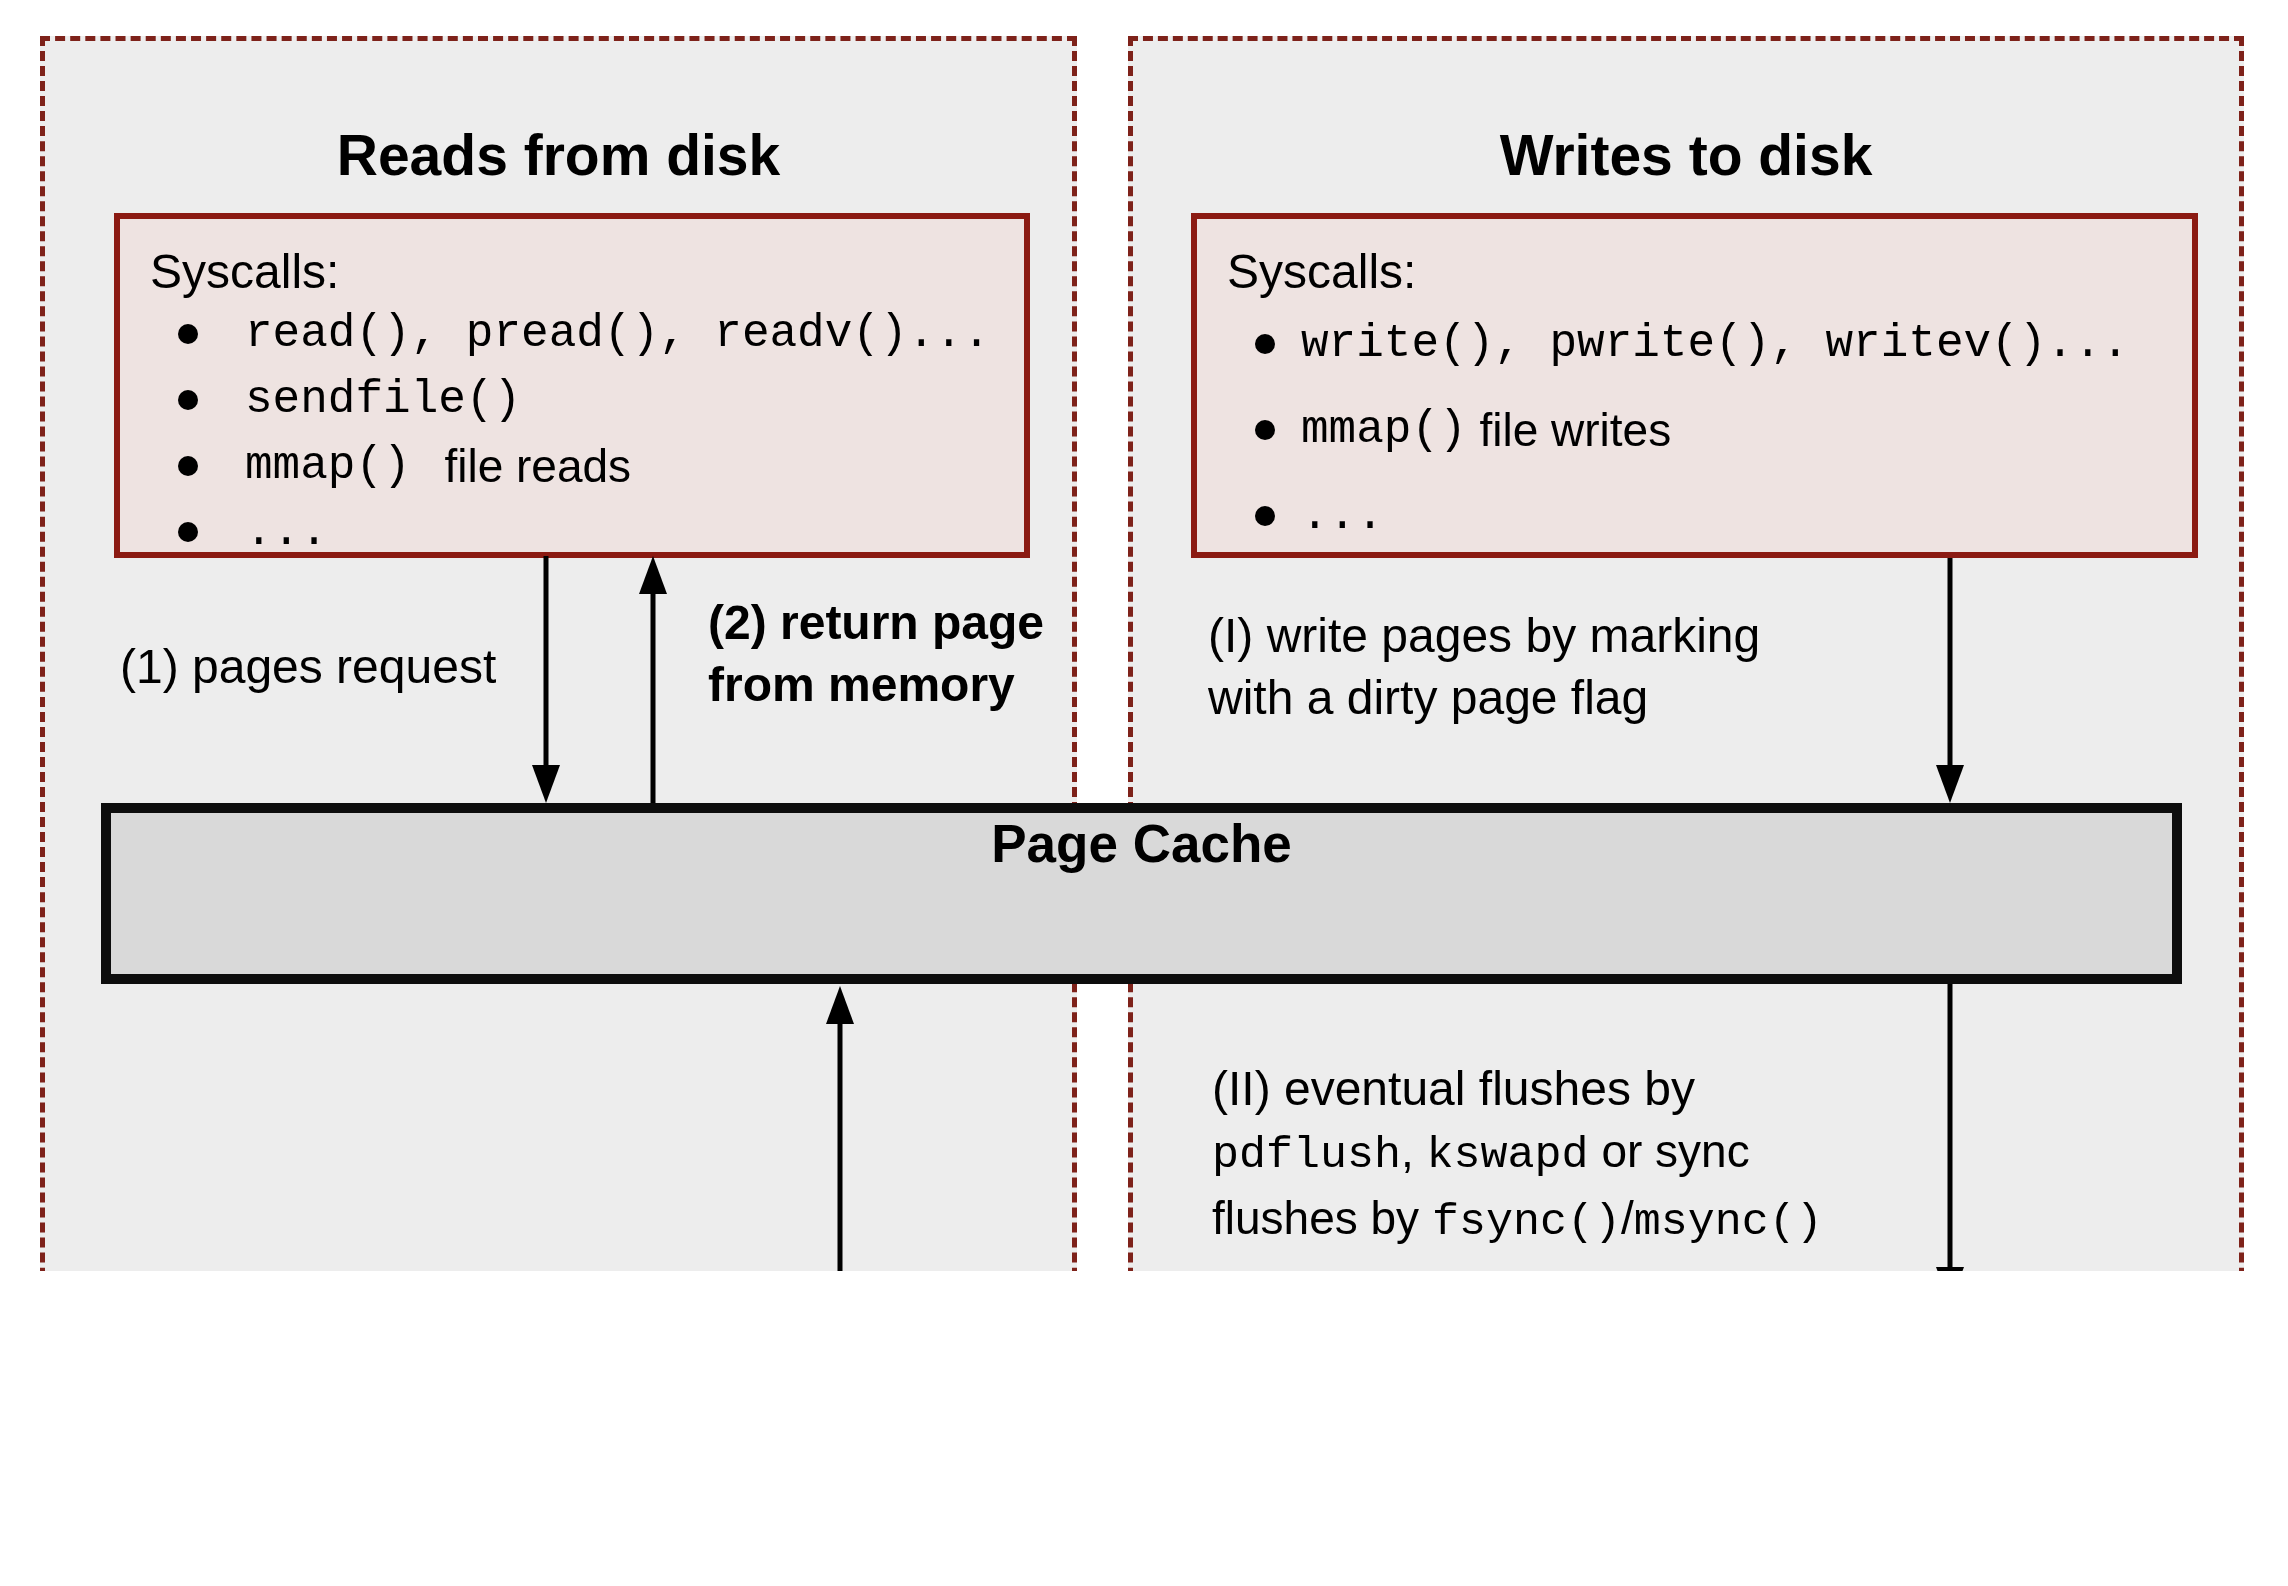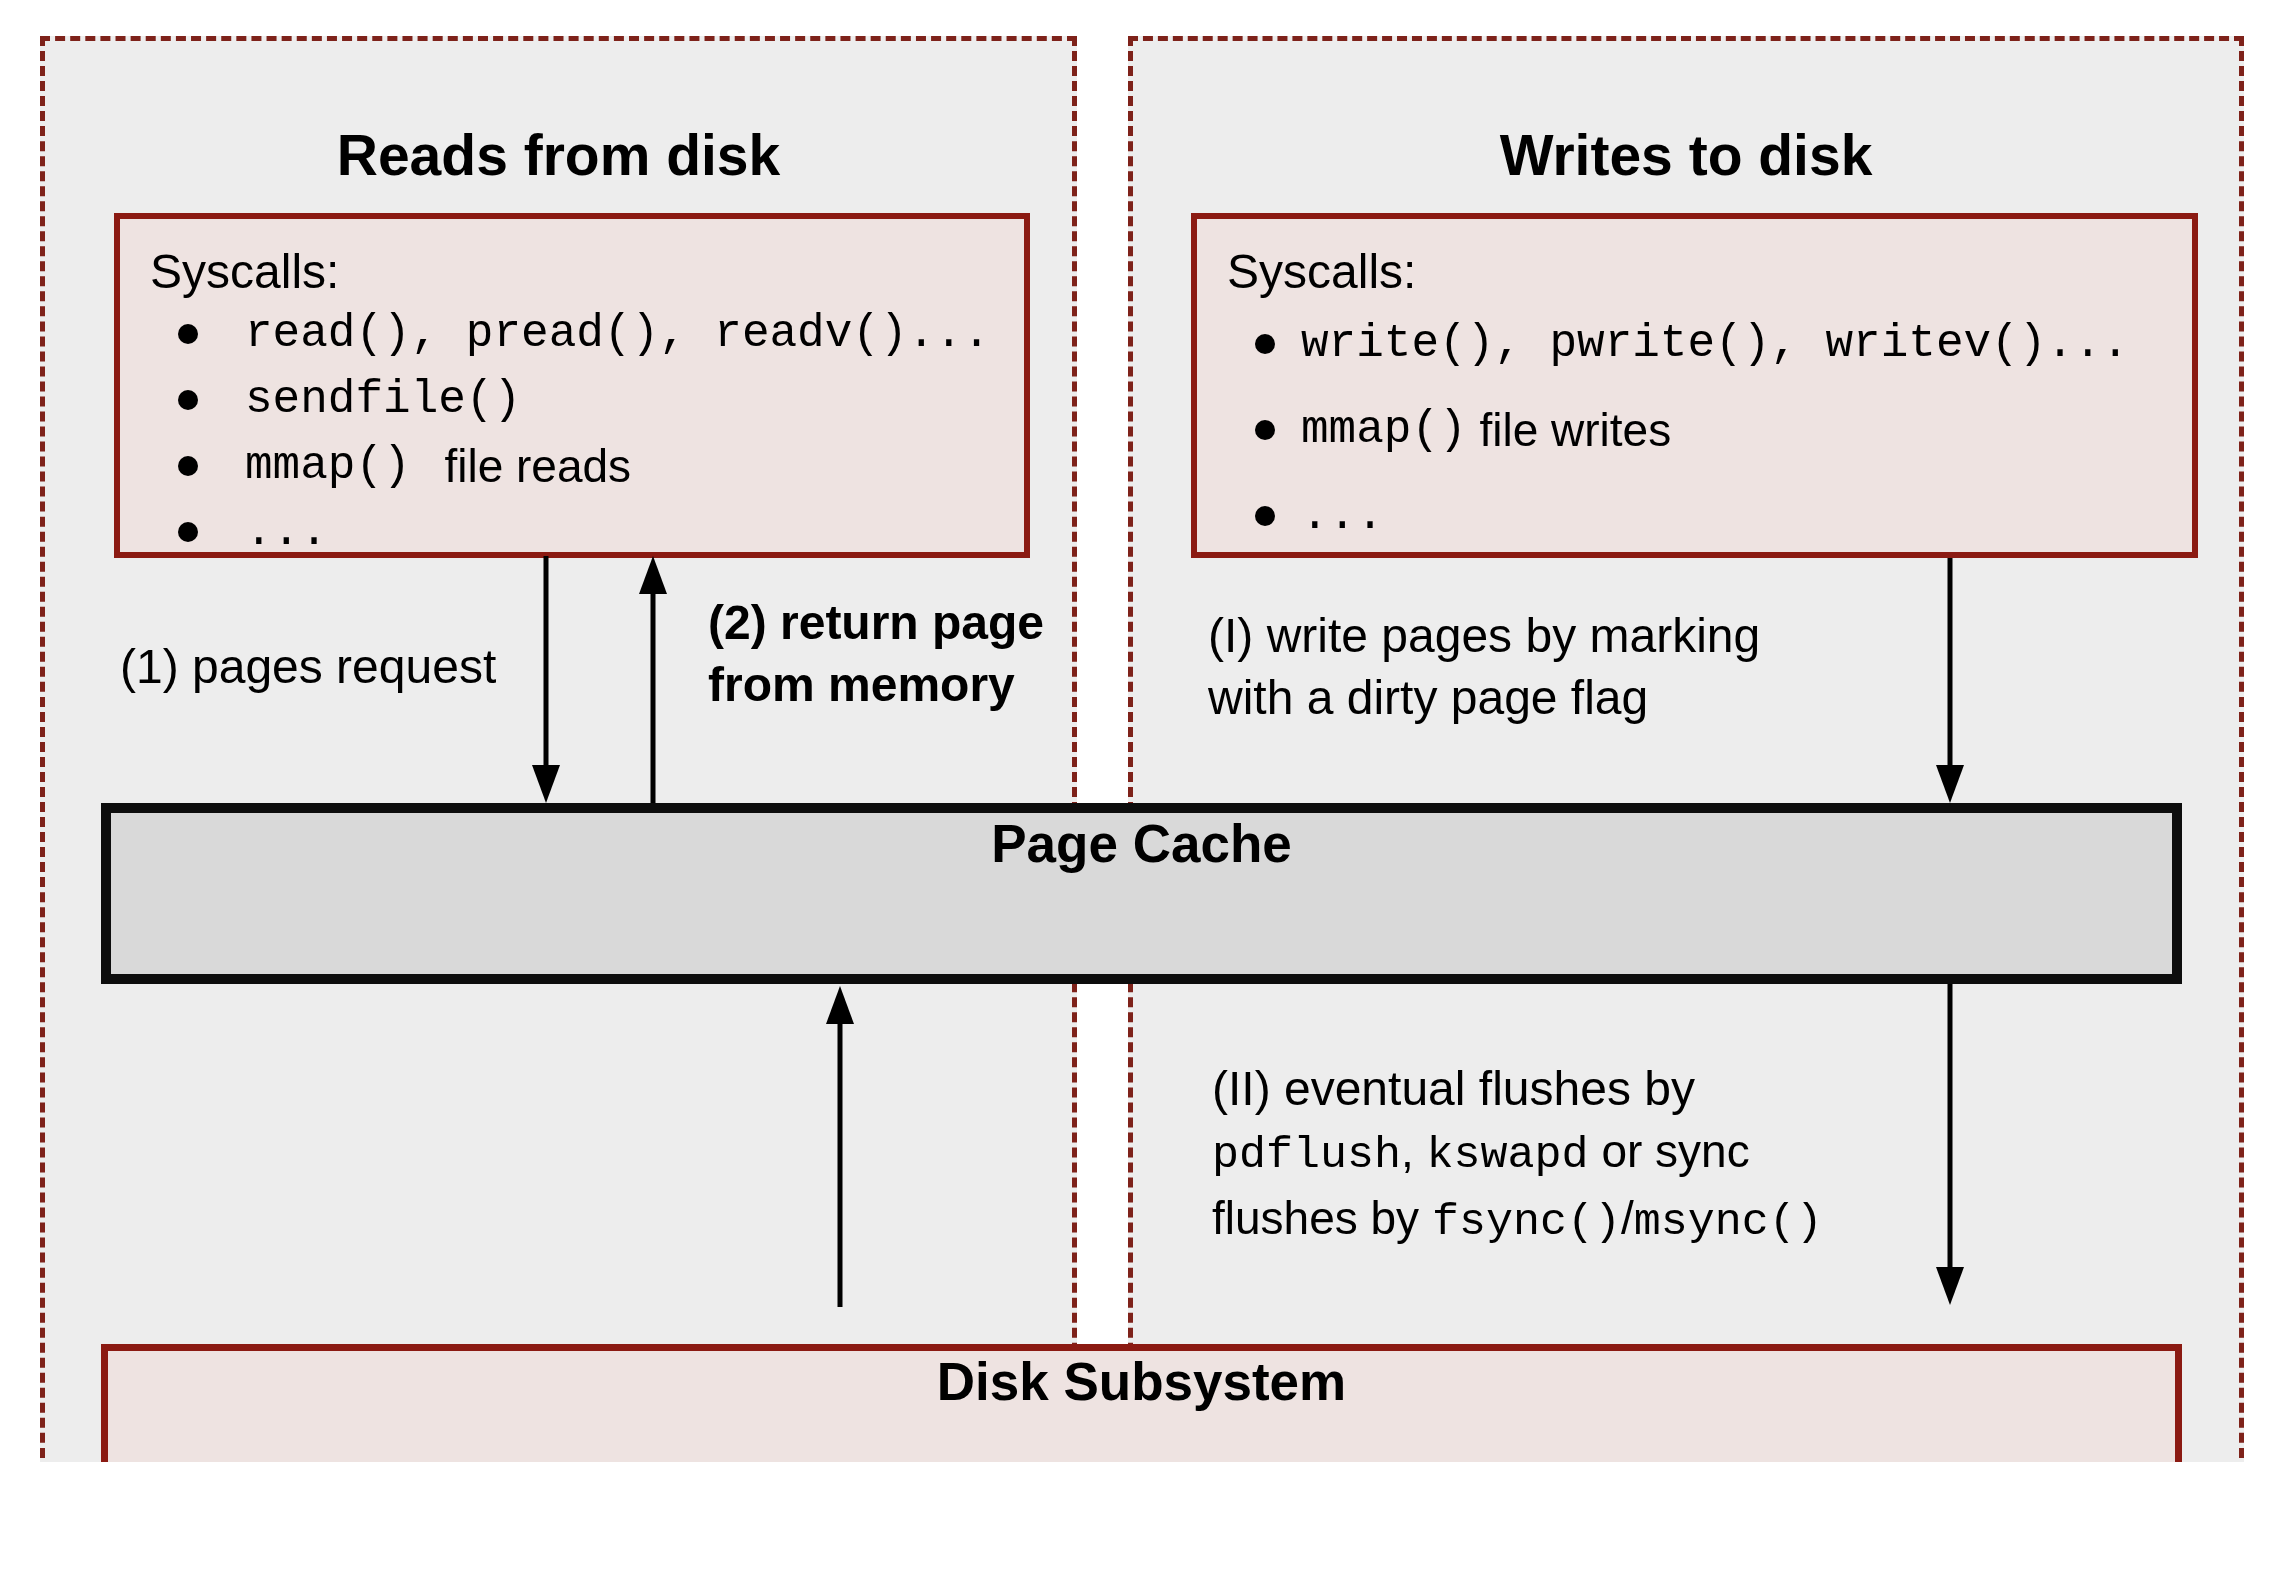--- a/index.html
+++ b/index.html
@@ -6,21 +6,21 @@
     --dash-red:#7e221a;
     --dark-red:#8b1a12;
     --panel-bg:#ededed;
     --box-bg:#eee3e1;
     --bar-gray:#d9d9d9;
     --ink:#000000;
   }
   *{margin:0;padding:0;box-sizing:border-box;}
   html,body{background:#ffffff;}
   .canvas{
-    position:relative;width:2288px;height:1462px;background:#ffffff;
+    position:relative;width:2288px;height:1271px;background:#ffffff;
     font-family:"Liberation Sans",sans-serif;color:var(--ink);overflow:hidden;
   }
   .panel{
     position:absolute;top:36px;height:1512px;
     background:var(--panel-bg);
     border:5px dashed var(--dash-red);
   }
   .panel.left{left:40px;width:1037px;}
   .panel.right{left:1128px;width:1116px;}
   .panel-title{

